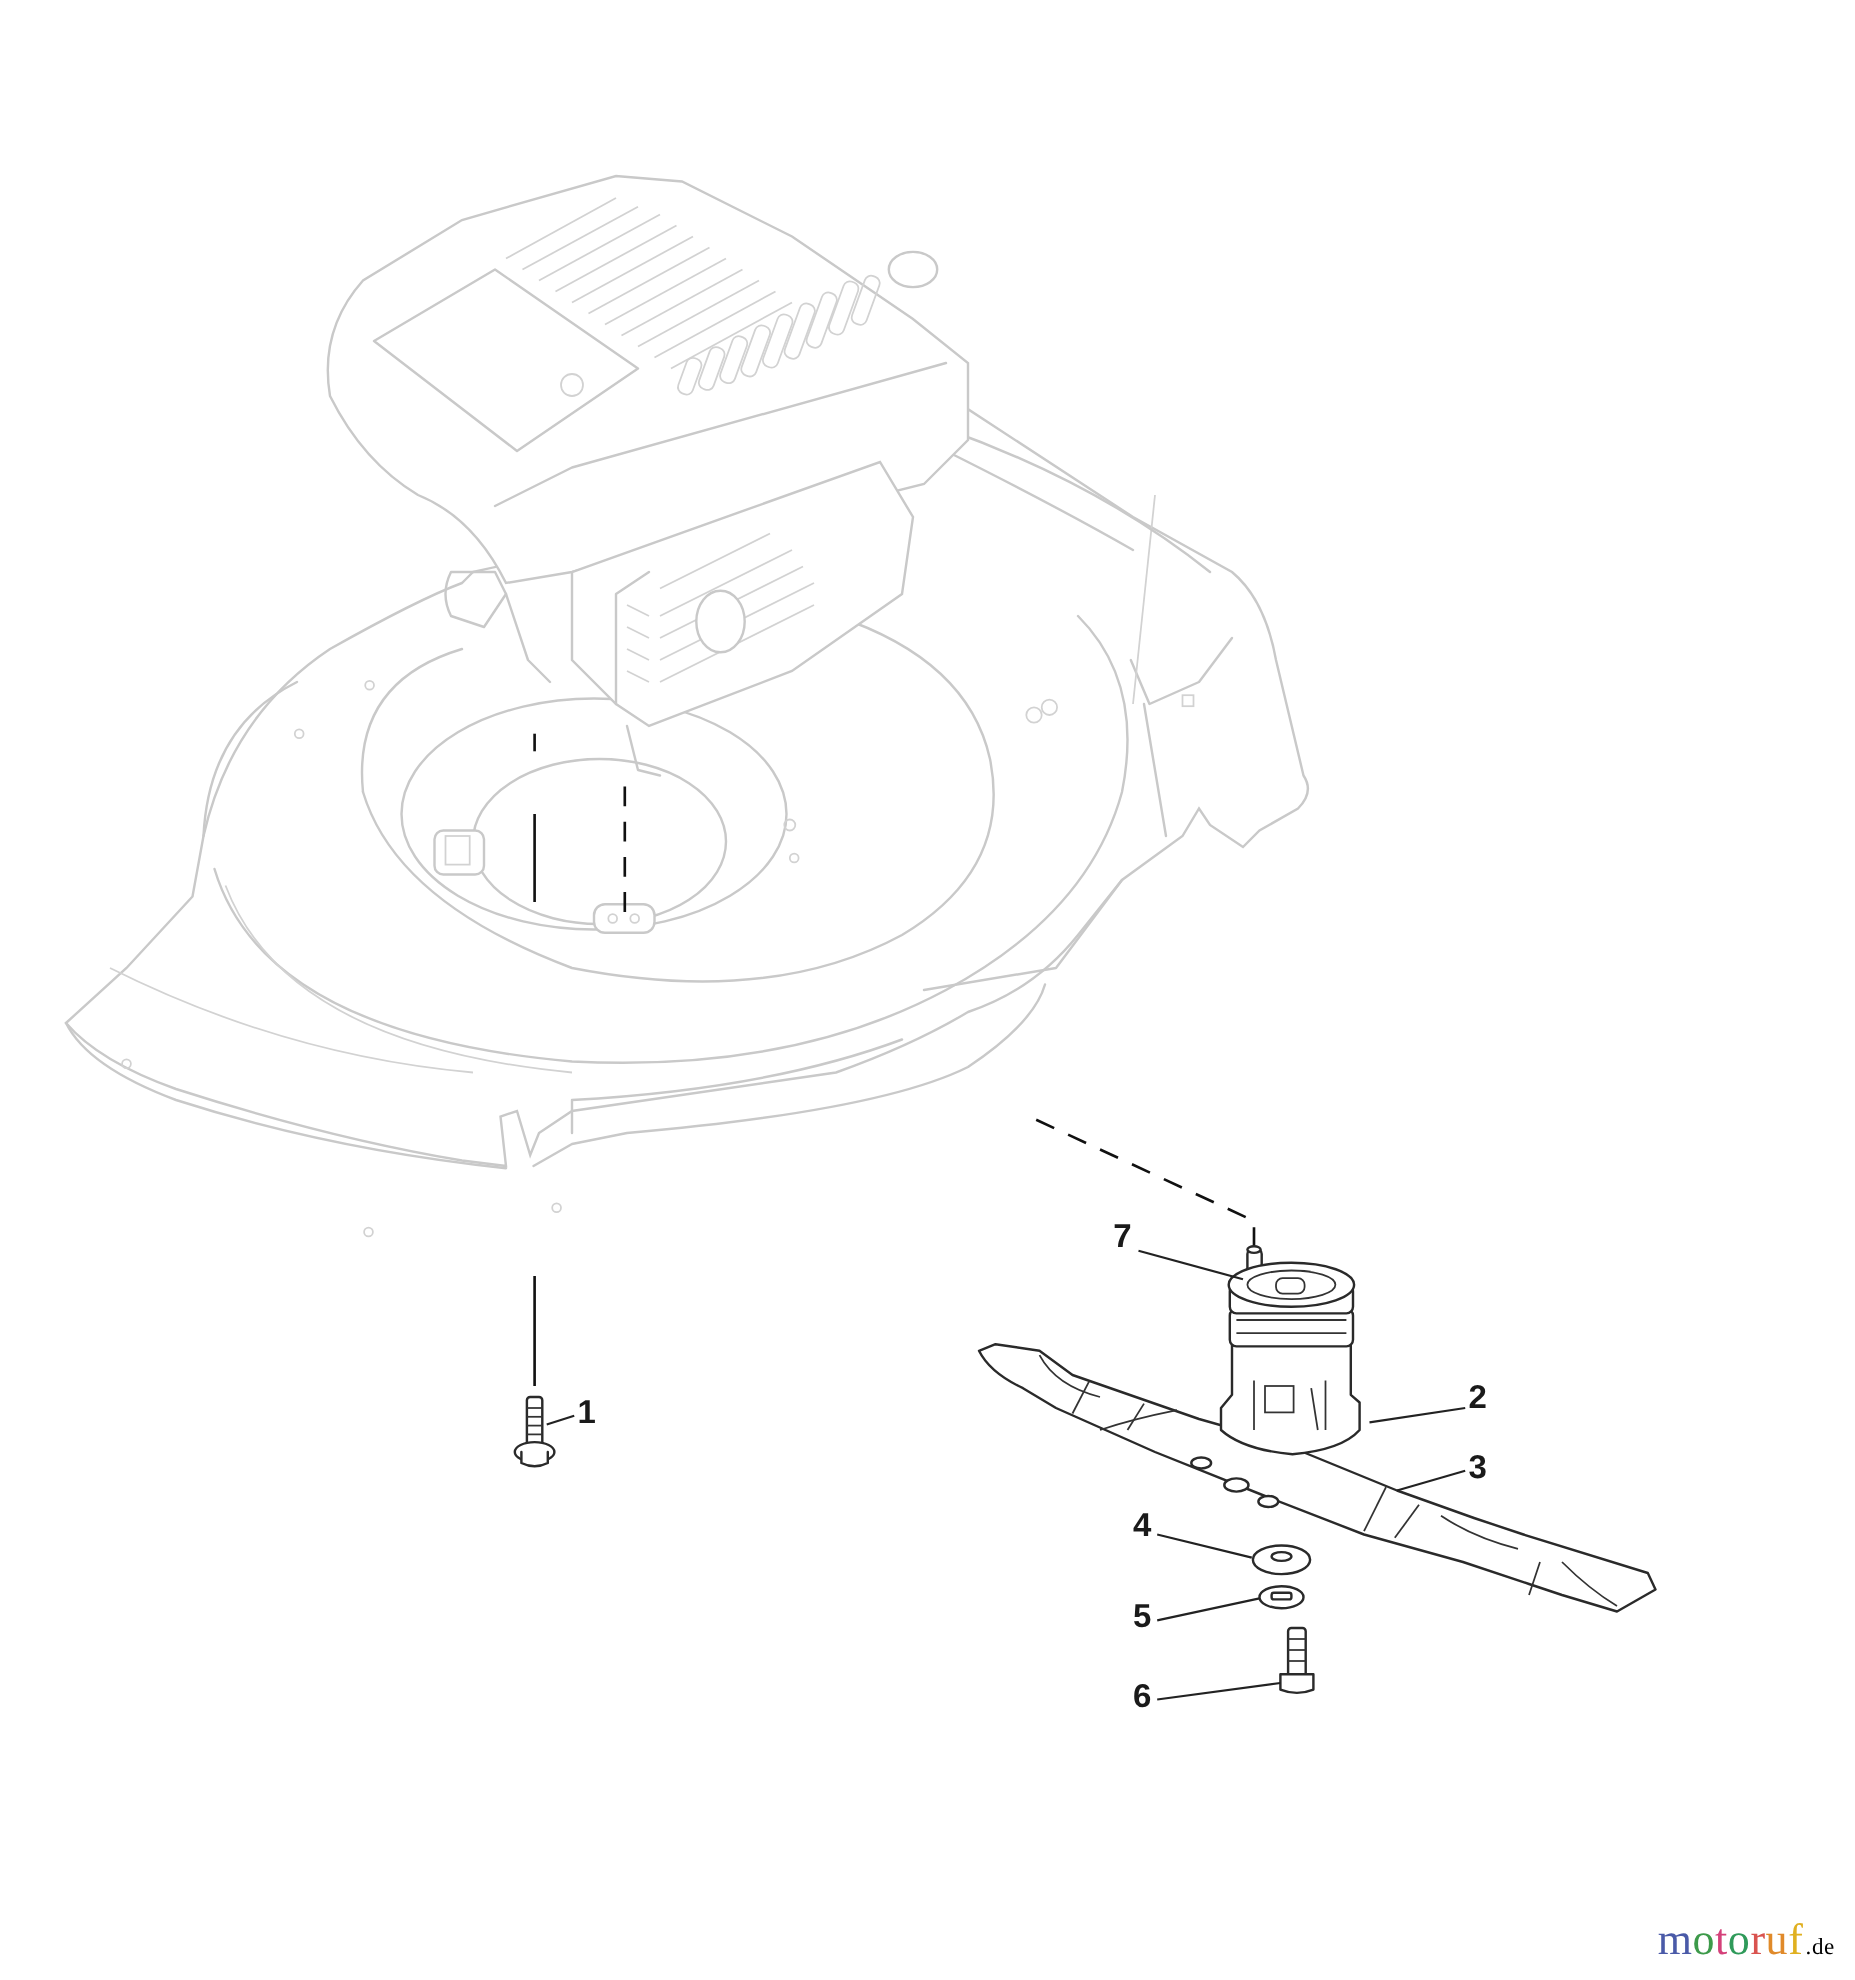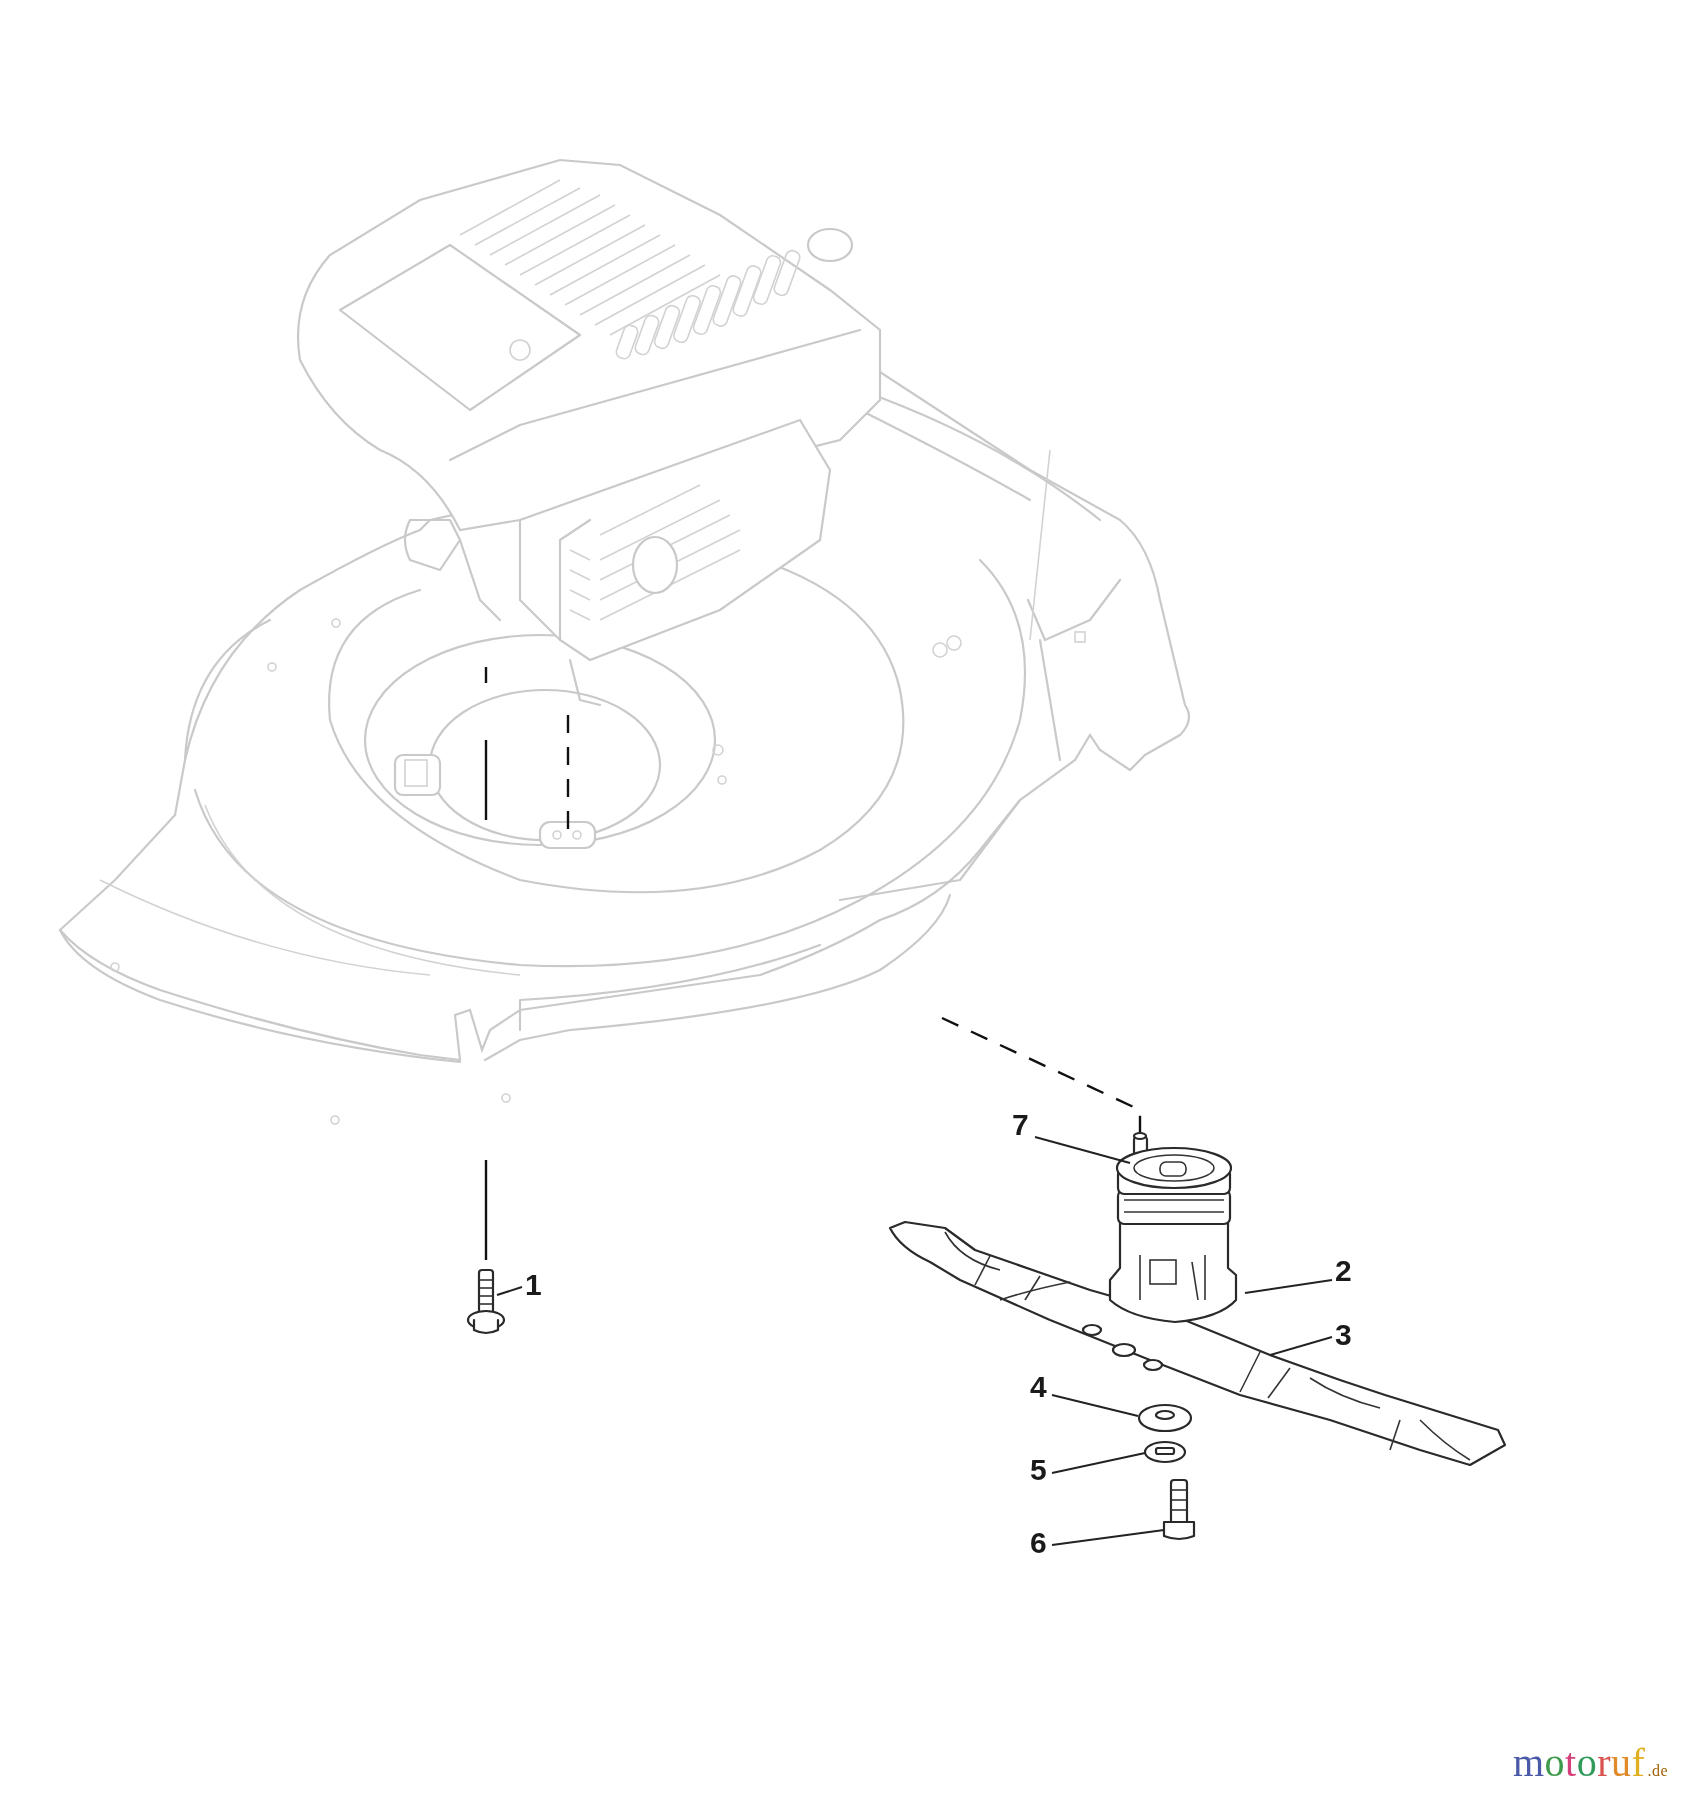--- a/index.html
+++ b/index.html
@@ -12,21 +12,21 @@
   .part { fill: #ffffff; stroke: #2a2a2a; stroke-width: 2.2; stroke-linejoin: round; stroke-linecap: round; }
   .part-thin { fill: none; stroke: #333; stroke-width: 1.6; }
   .leader { stroke: #222; stroke-width: 2; fill: none; }
   .axis-solid { stroke: #111; stroke-width: 2.4; fill: none; }
   .axis-dash { stroke: #111; stroke-width: 2.4; fill: none; stroke-dasharray: 18 14; }
   .callout { position: absolute; font-family: "Liberation Sans", sans-serif; font-weight: bold;
              font-size: 30px; color: #1a1a1a; line-height: 1; }
   .watermark { position: absolute; right: 18px; bottom: 14px; font-family: "Liberation Serif", serif;
                font-size: 40px; letter-spacing: 0.5px; }
   .watermark span { display: inline-block; }
-  .watermark .tld { font-size: 16px; color: #a16207; margin-left: 2px; }
+  .watermark .tld { font-size: 21px; color: #000000; margin-left: 2px; }
 </style>
 </head>
 <body>
 
 <svg id="canvas" viewBox="0 0 1686 1800" xmlns="http://www.w3.org/2000/svg">
 
   <g>
 
     <path class="ghost-fill" d="M60 930 L115 880 L175 815 L185 760 Q210 650 300 590 Q380 545 420 530
              L430 520 Q560 490 700 480 L860 380 L880 372 L1030 470 L1120 520 Q1150 545 1160 600

